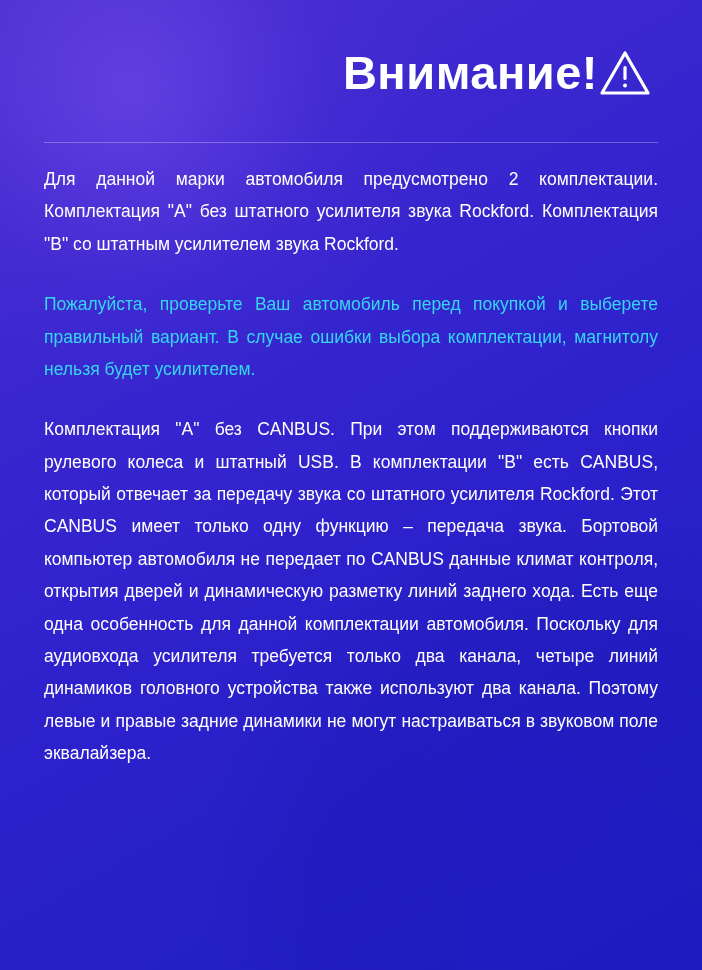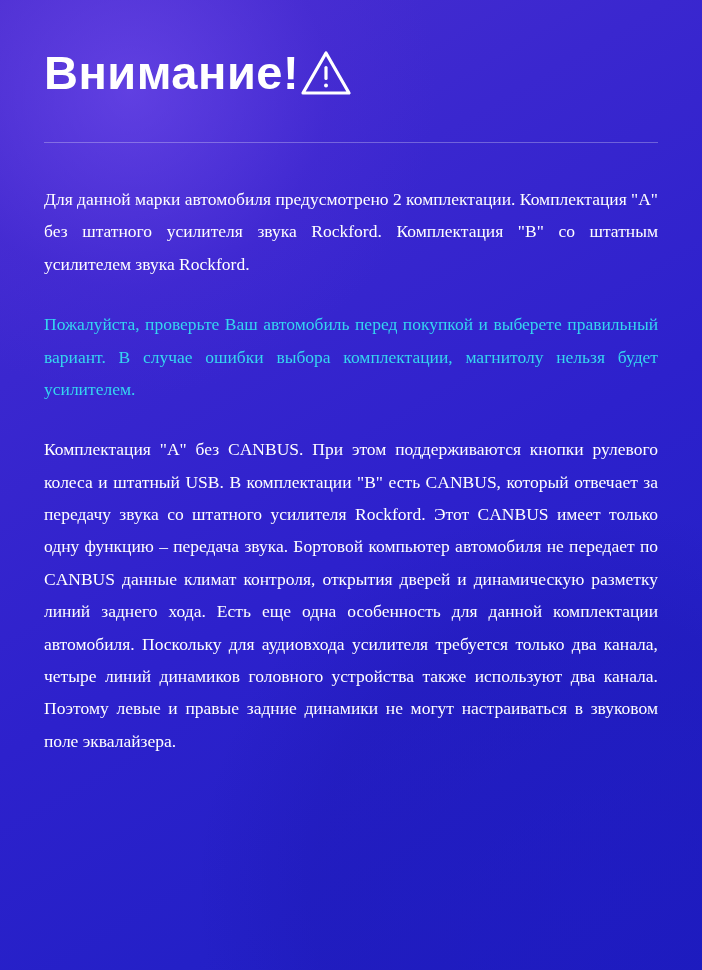--- a/index.html
+++ b/index.html
@@ -40,21 +40,21 @@
     width: 760px;
     height: 760px;
     background: radial-gradient(circle at center, rgba(30,25,190,0.55) 0%, rgba(25,20,170,0.25) 50%, rgba(25,20,170,0) 72%);
     pointer-events: none;
   }
   .header {
     position: relative;
     z-index: 2;
     display: flex;
     align-items: center;
-    justify-content: flex-start;
+    justify-content: flex-end;
   }
   .title {
     color: #ffffff;
     font-size: 47px;
     font-weight: bold;
     letter-spacing: 0.5px;
     line-height: 1.05;
     margin: 0;
     white-space: nowrap;
   }
@@ -67,22 +67,21 @@
   .divider {
     position: relative;
     z-index: 2;
     margin-top: 42px;
     height: 1px;
     background: rgba(255,255,255,0.28);
   }
   .body {
     position: relative;
     z-index: 2;
-    margin-top: 40px;
-    font-family: Liberation Serif, serif;
+    margin-top: 20px;
   }
   .para {
     margin: 0 0 28px 0;
     font-size: 17.5px;
     line-height: 1.85;
     text-align: justify;
     color: #ffffff;
     font-weight: 500;
   }
   .para.accent {

